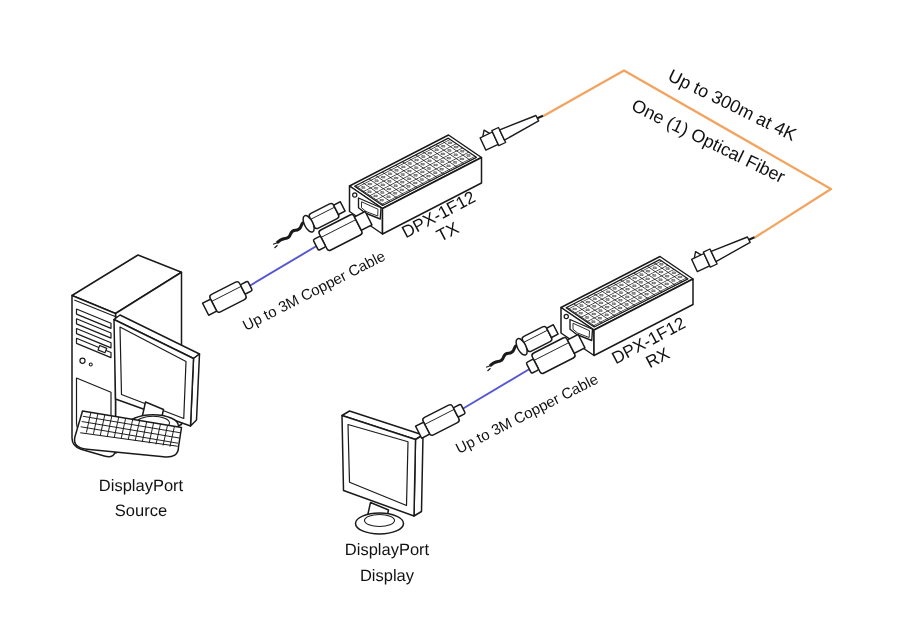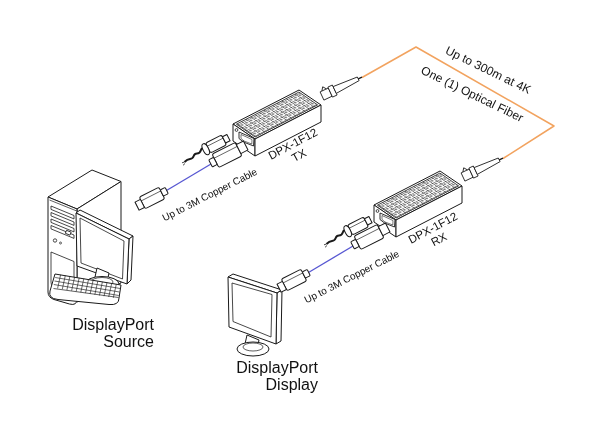--- a/index.html
+++ b/index.html
@@ -5,21 +5,21 @@
   html,body{margin:0;padding:0;background:#fff;}
   #stage{
     position:relative;width:600px;height:424px;background:#ffffff;overflow:hidden;
     font-family:"Liberation Sans",sans-serif;color:#111;
   }
   #art{position:absolute;left:0;top:0;}
   .lbl{
     position:absolute;white-space:pre-line;text-align:center;color:#111;
     font-family:"Liberation Sans",sans-serif;line-height:1.25;
   }
-  .lbl-big{font-size:16px;line-height:17px;width:120px;text-align:right;}
+  .lbl-big{font-size:11px;line-height:17px;width:120px;}
   .lbl-unit{font-size:11.5px;line-height:13px;width:100px;transform:rotate(-28deg);}
   .lbl-copper{font-size:10px;width:140px;transform:rotate(-27deg);}
   .lbl-fiber{font-size:12px;width:130px;transform:rotate(26deg);}
   #source-label{left:34px;top:316px;}
   #display-label{left:198px;top:359px;}
   #tx-label{left:246px;top:137px;}
   #rx-label{left:386px;top:221px;}
   #copper1-label{left:140px;top:189px;}
   #copper2-label{left:282px;top:271px;}
   #fiber-label1{left:423px;top:63px;}

